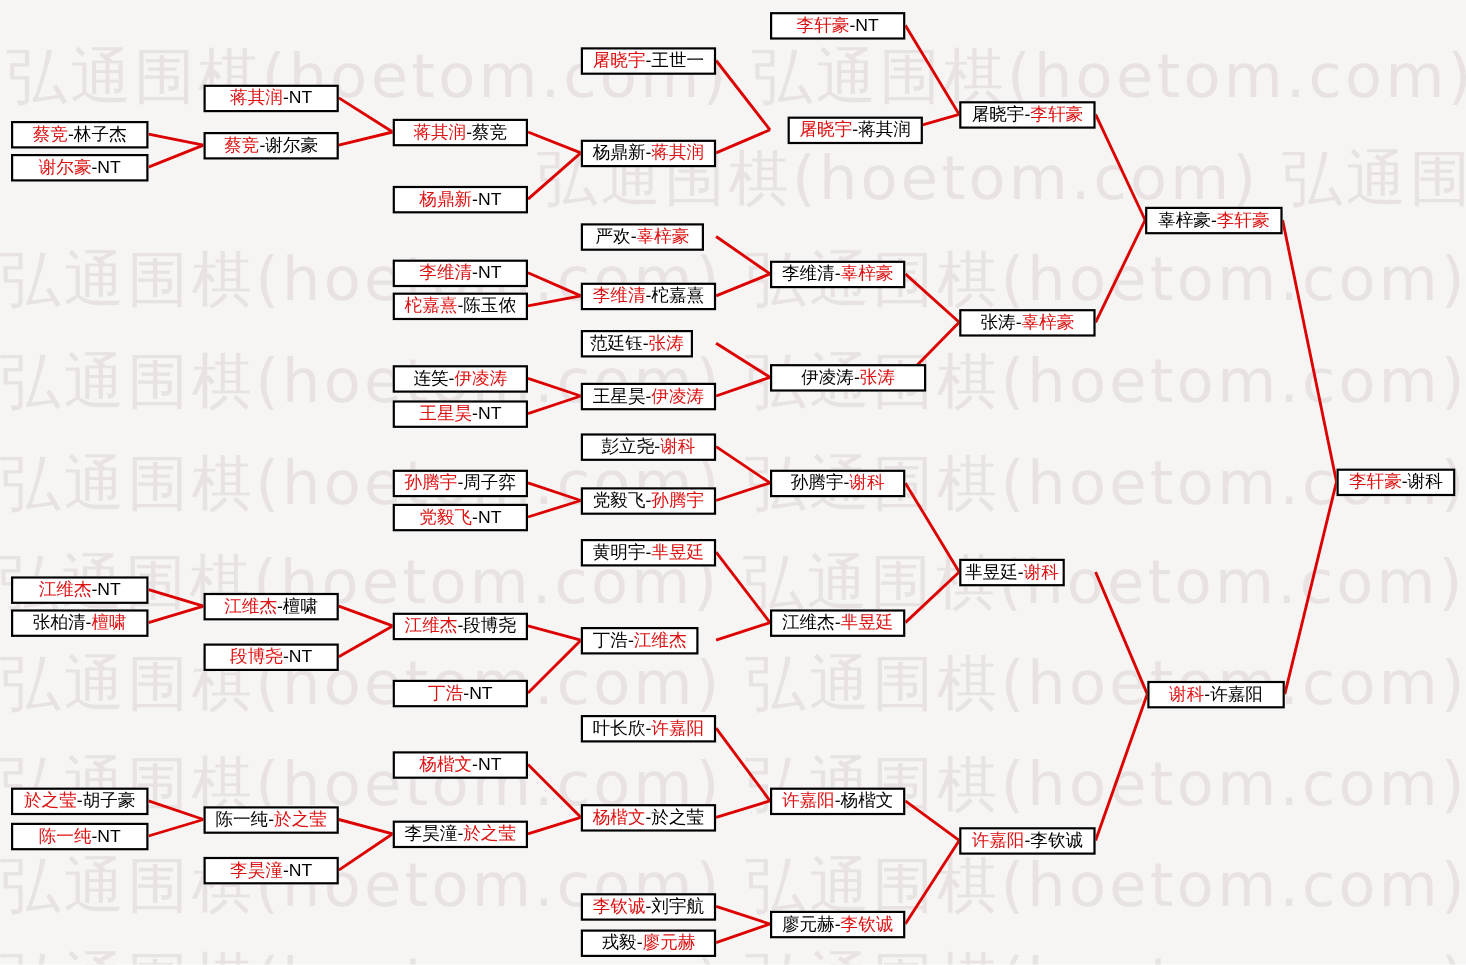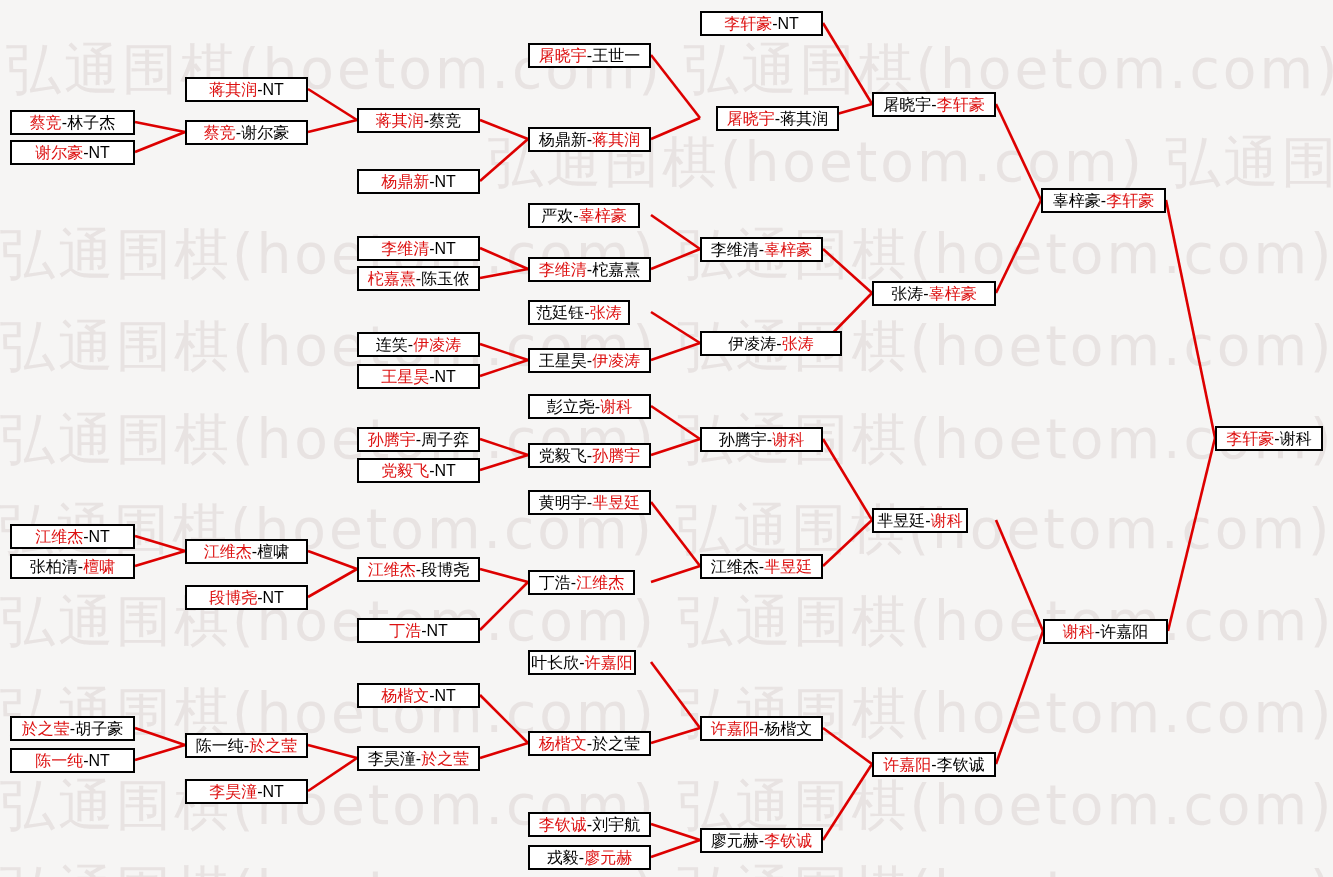--- a/index.html
+++ b/index.html
@@ -135,21 +135,21 @@
       <div class="match-box" style="left: 528px; top: 43px; width: 123px;"><span class="win">屠晓宇</span><span>-</span><span>王世一</span></div>
       <div class="match-box" style="left: 528px; top: 127px; width: 123px;"><span>杨鼎新</span><span>-</span><span class="win">蒋其润</span></div>
       <div class="match-box" style="left: 528px; top: 203px; width: 112px;"><span>严欢</span><span>-</span><span class="win">辜梓豪</span></div>
       <div class="match-box" style="left: 528px; top: 257px; width: 123px;"><span class="win">李维清</span><span>-</span><span>柁嘉熹</span></div>
       <div class="match-box" style="left: 528px; top: 300px; width: 102px;"><span>范廷钰</span><span>-</span><span class="win">张涛</span></div>
       <div class="match-box" style="left: 528px; top: 348px; width: 123px;"><span>王星昊</span><span>-</span><span class="win">伊凌涛</span></div>
       <div class="match-box" style="left: 528px; top: 394px; width: 123px;"><span>彭立尧</span><span>-</span><span class="win">谢科</span></div>
       <div class="match-box" style="left: 528px; top: 443px; width: 123px;"><span>党毅飞</span><span>-</span><span class="win">孙腾宇</span></div>
       <div class="match-box" style="left: 528px; top: 490px; width: 123px;"><span>黄明宇</span><span>-</span><span class="win">芈昱廷</span></div>
       <div class="match-box" style="left: 528px; top: 570px; width: 107px;"><span>丁浩</span><span>-</span><span class="win">江维杰</span></div>
-      <div class="match-box" style="left: 528px; top: 650px; width: 108px;"><span>叶长欣</span><span>-</span><span class="win">许嘉阳</span></div>
+      <div class="match-box" style="left: 528px; top: 650px; width: 123px;"><span>叶长欣</span><span>-</span><span class="win">许嘉阳</span></div>
       <div class="match-box" style="left: 528px; top: 731px; width: 123px;"><span class="win">杨楷文</span><span>-</span><span>於之莹</span></div>
       <div class="match-box" style="left: 528px; top: 812px; width: 123px;"><span class="win">李钦诚</span><span>-</span><span>刘宇航</span></div>
       <div class="match-box" style="left: 528px; top: 845px; width: 123px;"><span>戎毅</span><span>-</span><span class="win">廖元赫</span></div>
       <div class="match-box" style="left: 700px; top: 11px; width: 123px;"><span class="win">李轩豪</span><span>-</span><span>NT</span></div>
       <div class="match-box" style="left: 700px; top: 106px; width: 123px; margin-left: 16px;"><span class="win">屠晓宇</span><span>-</span><span>蒋其润</span></div>
       <div class="match-box" style="left: 700px; top: 237px; width: 123px;"><span>李维清</span><span>-</span><span class="win">辜梓豪</span></div>
       <div class="match-box" style="left: 700px; top: 331px; width: 142px;"><span>伊凌涛</span><span>-</span><span class="win">张涛</span></div>
       <div class="match-box" style="left: 700px; top: 427px; width: 123px;"><span>孙腾宇</span><span>-</span><span class="win">谢科</span></div>
       <div class="match-box" style="left: 700px; top: 554px; width: 123px;"><span>江维杰</span><span>-</span><span class="win">芈昱廷</span></div>
       <div class="match-box" style="left: 700px; top: 716px; width: 123px;"><span class="win">许嘉阳</span><span>-</span><span>杨楷文</span></div>

